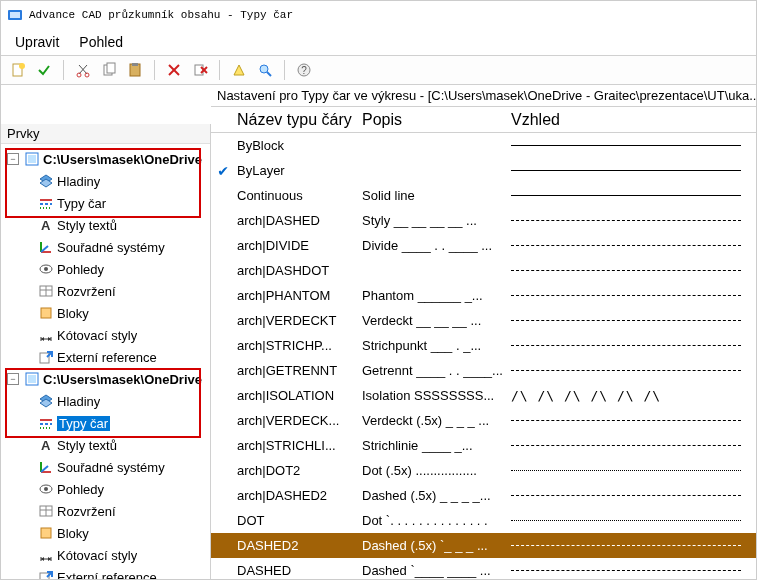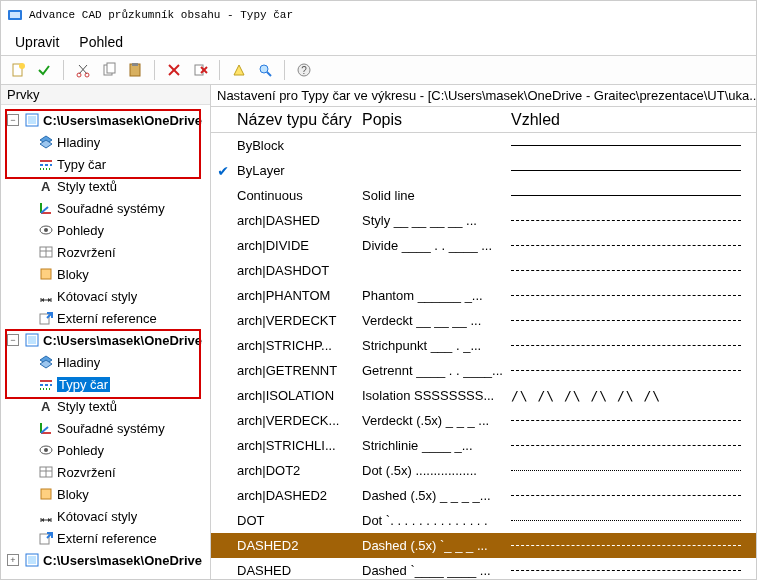--- a/index.html
+++ b/index.html
@@ -37,21 +37,21 @@
     background: #fdfdfd;
     gap:4px;
   }
   .toolbar .sep { width:1px; height:20px; background:#ccc; margin:0 4px; }
   .tbtn {
     width:22px; height:22px; display:flex; align-items:center; justify-content:center;
     cursor:default; border:1px solid transparent;
   }
   
   .main { display:flex; height: calc(580px - 28px - 26px - 30px); }
-  .left { width:210px; border-right:1px solid #d0d0d0; position:relative; overflow:hidden;}
+  .left { width:210px; border-right:1px solid #d0d0d0; position:relative; overflow:hidden;margin-top:39px;}
   .right { flex:1; overflow:hidden; display:flex; flex-direction:column;}
   .panel-head {
     padding:2px 6px; font-size:13px; background:#f5f5f5;
     border-bottom:1px solid #e0e0e0;
   }
   .tree {
     padding:4px 2px; font-size:13px;
     white-space: nowrap; overflow:hidden;
   }
   .tree ul { list-style:none; padding-left:16px; }

